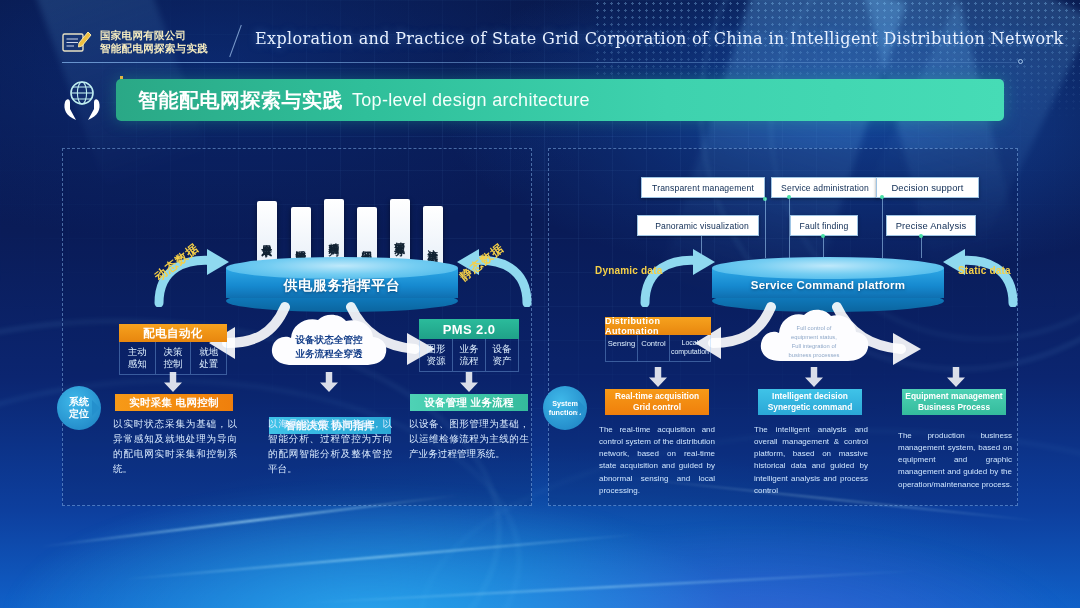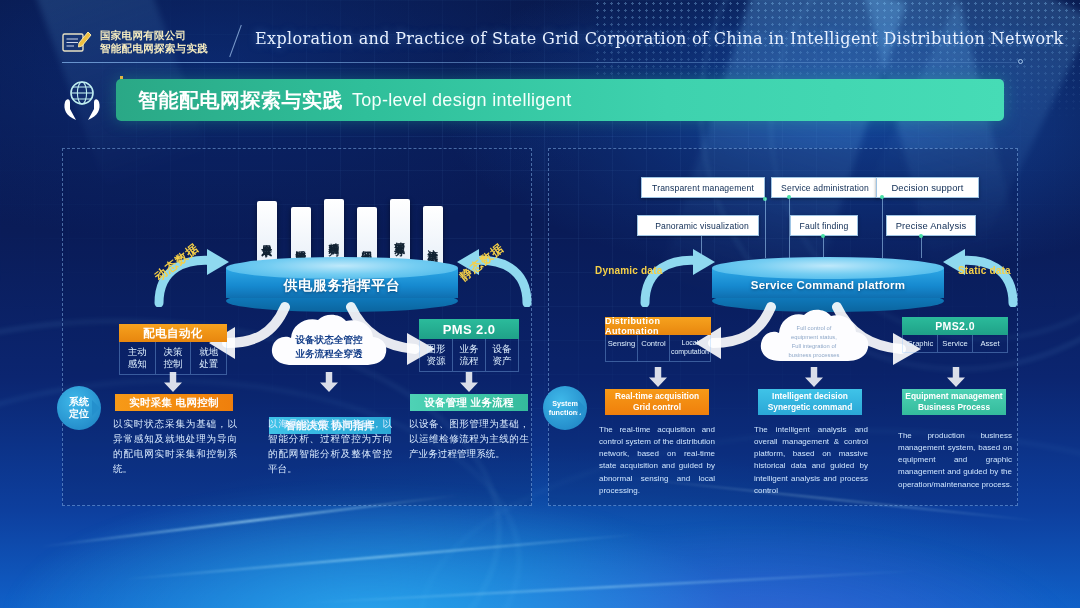--- a/index.html
+++ b/index.html
@@ -291,21 +291,21 @@
       <ellipse cx="26" cy="17" rx="4.6" ry="11" fill="none" stroke="#bfeef0" stroke-width="1.1"></ellipse>
       <line x1="15" y1="17" x2="37" y2="17" stroke="#bfeef0" stroke-width="1.1"></line>
       <line x1="17" y1="11" x2="35" y2="11" stroke="#bfeef0" stroke-width="1"></line>
       <line x1="17" y1="23" x2="35" y2="23" stroke="#bfeef0" stroke-width="1"></line>
       <path d="M20 44 C10 40 7 33 9 26 C10.4 22 14 22.6 14 26.4 L14 33" fill="#ffffff"></path>
       <path d="M32 44 C42 40 45 33 43 26 C41.6 22 38 22.6 38 26.4 L38 33" fill="#ffffff"></path>
     </svg>
   </span>
   <div class="sec-bar">
     <span class="sec-cn">智能配电网探索与实践</span>
-    <span class="sec-en">Top-level design intelligent</span>
+    <span class="sec-en">Top-level design architecture</span>
   </div>
 </div>
 <div class="sec-tick"></div>
 
 <div class="panel" id="panel-left">
 
   <div class="vtag" style="left:194px; top:52px;">
     <span>全景展示</span>
     </div>
   <div class="vtag" style="left:228px; top:58px;">
@@ -479,26 +479,18 @@
     <div class="fcard-head orange">Real-time acquisition Grid control</div>
   </div>
   <div class="body-en" style="left:50px; top:275px; width:116px;">The real-time acquisition and control system of the distribution network, based on real-time state acquisition and guided by abnormal sensing and local processing.</div>
 
   <div class="dn-arrow" style="left:256px; top:218px;"></div>
   <div class="fcard" style="left:209px; top:240px;">
     <div class="fcard-head cyan">Intelligent decision Synergetic command</div>
   </div>
   <div class="body-en" style="left:205px; top:275px; width:114px;">The intelligent analysis and overall management &amp; control platform, based on massive historical data and guided by intelligent analysis and process control</div>
 
-  <div class="hbox" style="left:353px; top:168px; width:106px;">
-    <div class="hbox-title teal" style="font-size:10.5px;">PMS2.0</div>
-    <div class="hbox-sub hbox-frame">
-      <div class="cell" style="font-size:7.6px;">Graphic</div>
-      <div class="cell" style="font-size:7.6px;">Service</div>
-      <div class="cell" style="font-size:7.6px;">Asset</div>
-    </div>
-  </div>
   <div class="dn-arrow" style="left:398px; top:218px;"></div>
   <div class="fcard" style="left:353px; top:240px;">
     <div class="fcard-head mint">Equipment management Business Process</div>
   </div>
   <div class="body-en" style="left:349px; top:281px; width:114px;">The production business management system, based on equipment and graphic management and guided by the operation/maintenance process.</div>
 </div>
 
 </body></html>

